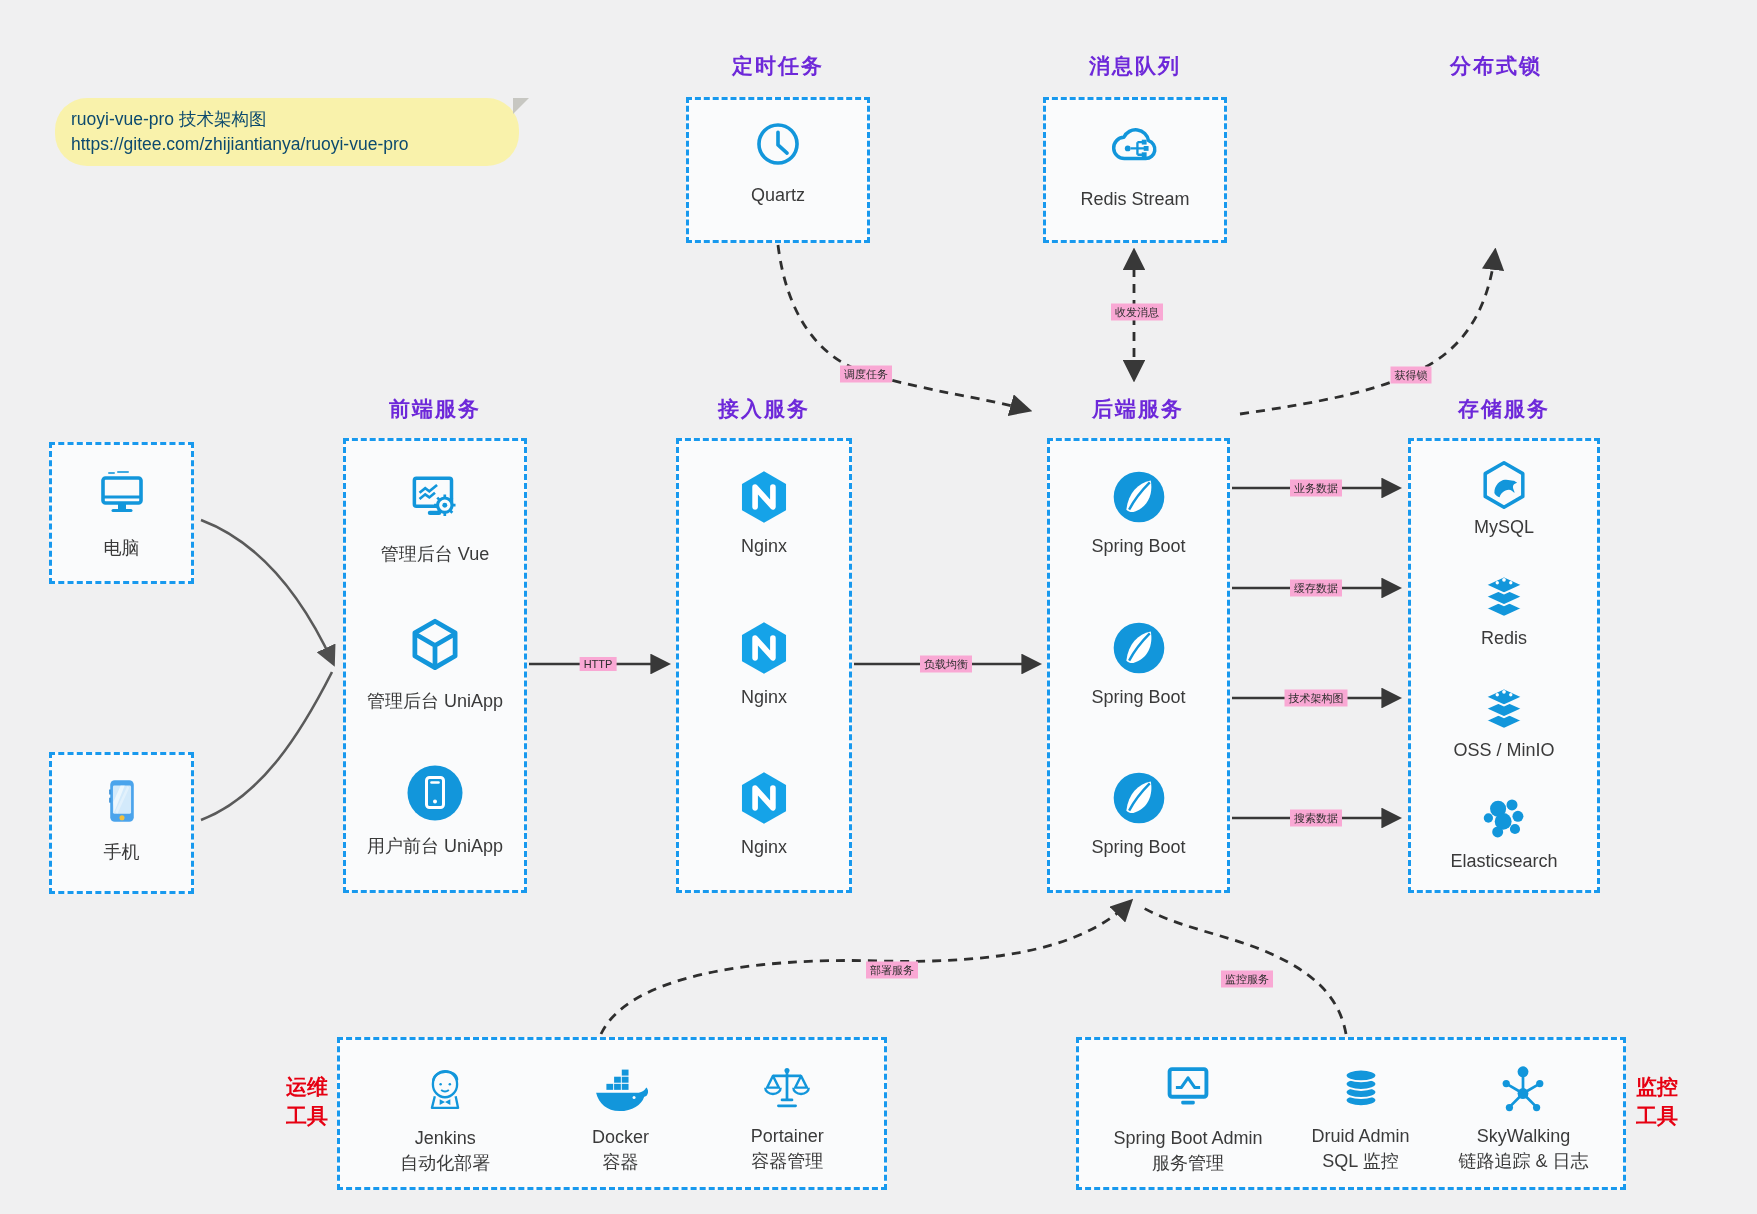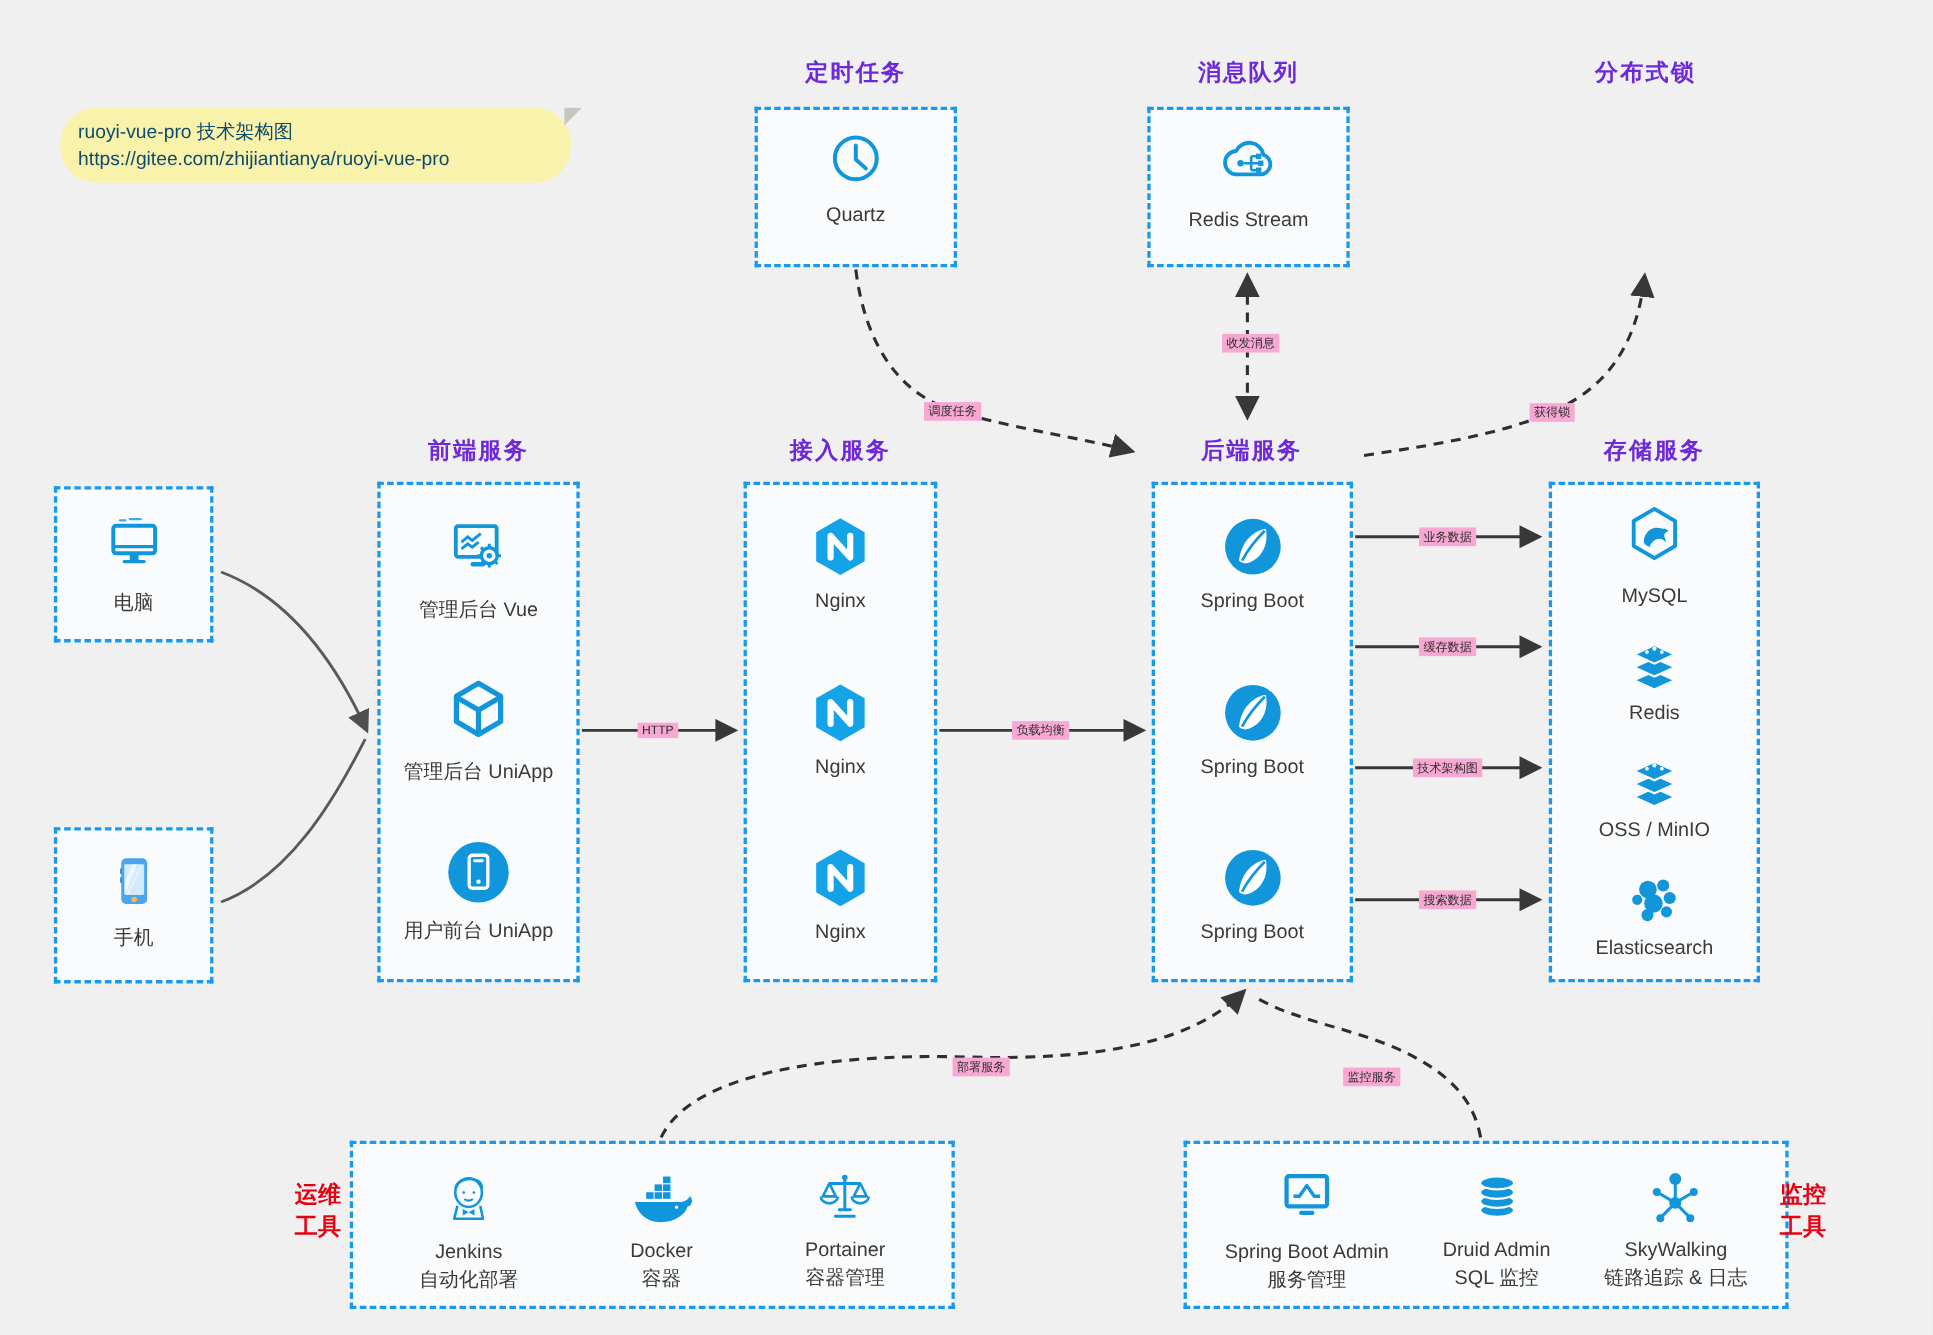--- a/index.html
+++ b/index.html
@@ -38,21 +38,21 @@
     font-size:21px;font-weight:bold;color:#6d28d9;letter-spacing:2px;white-space:nowrap;
   }
   .col-title{top:395px;}
   .node-label{font-size:18px;color:#3a3a3a;white-space:nowrap;}
   .edge-label{
     position:absolute;z-index:3;transform:translate(-50%,-50%);
     font-size:11px;color:#2d2d2d;background:#f9a8d4;padding:1px 4px;white-space:nowrap;
   }
   .side-label{
     position:absolute;z-index:3;font-size:21px;font-weight:bold;color:#e60012;
-    line-height:29px;text-align:left;white-space:nowrap;
+    line-height:29px;text-align:right;white-space:nowrap;
   }
   .ic{display:block;}
 </style>
 </head>
 <body>
 
 <svg width="0" height="0" style="position:absolute" aria-hidden="true">
   <defs>
     <symbol id="sym-clock" viewBox="0 0 64 64">
       <circle cx="32" cy="32" r="21" fill="none" stroke="#1296db" stroke-width="4"></circle>
@@ -313,21 +313,21 @@
     </div>
     <div class="col-item">
       <svg class="ic" width="60" height="60">
           <use href="#sym-spring"></use>
         </svg>
       <div class="node-label">Spring Boot</div>
     </div>
   </div>
 
   <div class="box col-box col4" style="left:1408px;width:192px">
-    <div class="col-item" style="gap:18px">
+    <div class="col-item" style="gap:4px">
       <svg class="ic" width="56" height="56">
           <use href="#sym-mysql"></use>
         </svg>
       <div class="node-label">MySQL</div>
     </div>
     <div class="col-item" style="gap:6px">
       <svg class="ic" width="54" height="54">
           <use href="#sym-redisstack"></use>
         </svg>
       <div class="node-label">Redis</div>
@@ -343,21 +343,21 @@
           <use href="#sym-elastic"></use>
         </svg>
       <div class="node-label">Elasticsearch</div>
     </div>
   </div>
 
   <div class="side-label" style="left:268px;top:1072px;width:60px">
     <div>运维</div>
     <div>工具</div>
   </div>
-  <div class="box bottom-box" style="left:318px;width:550px">
+  <div class="box bottom-box" style="left:337px;width:550px">
     <div class="tool-item">
       <svg class="ic" width="62" height="62">
           <use href="#sym-jenkins"></use>
         </svg>
       <div class="tool-text">Jenkins</div>
       <div class="tool-text" style="margin-top:-6px">自动化部署</div>
     </div>
     <div class="tool-item">
       <svg class="ic" width="60" height="60">
           <use href="#sym-docker"></use>

